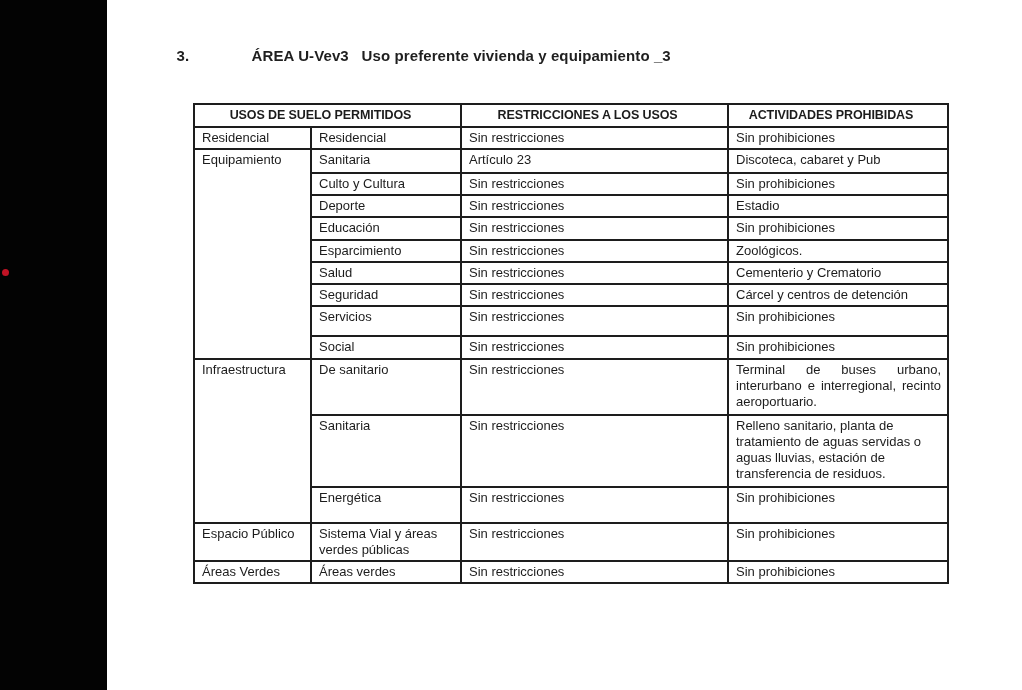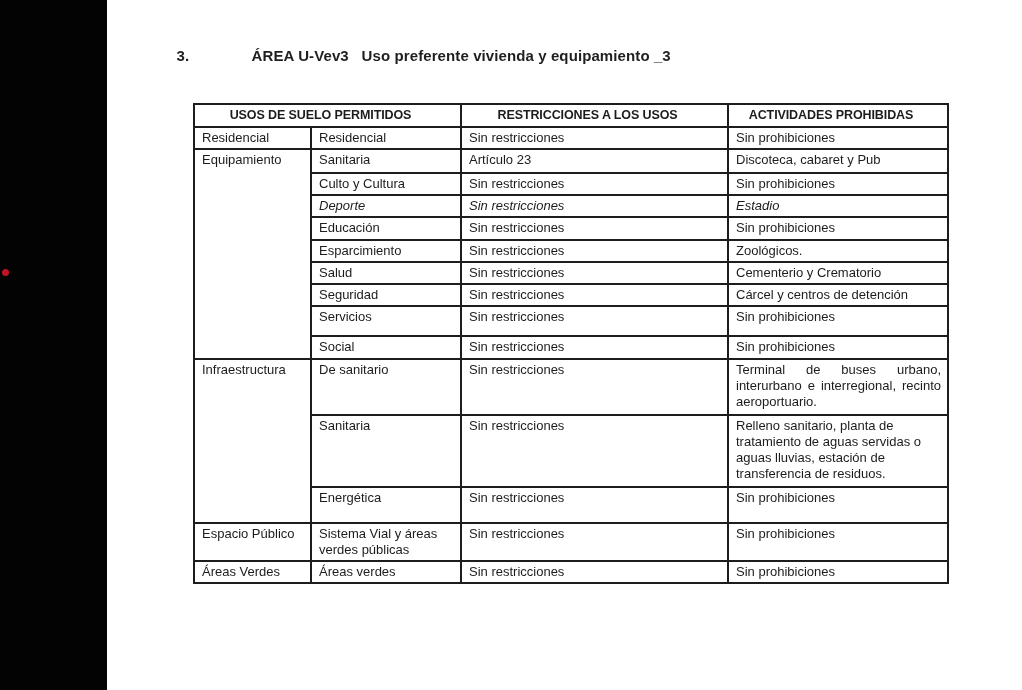--- a/index.html
+++ b/index.html
@@ -91,21 +91,21 @@
         <td rowspan="9">Equipamiento</td>
         <td>Sanitaria</td>
         <td>Artículo 23</td>
         <td>Discoteca,  cabaret y Pub</td>
       </tr>
       <tr style="height: 21px;">
         <td>Culto y Cultura</td>
         <td>Sin restricciones</td>
         <td>Sin prohibiciones</td>
       </tr>
-      <tr style="height: 21px; font-style: italic;">
+      <tr style="height: 21px;">
         <td>Deporte</td>
         <td>Sin restricciones</td>
         <td>Estadio</td>
       </tr>
       <tr style="height: 21px;">
         <td>Educación</td>
         <td>Sin restricciones</td>
         <td>Sin prohibiciones</td>
       </tr>
       <tr style="height: 21px;">

